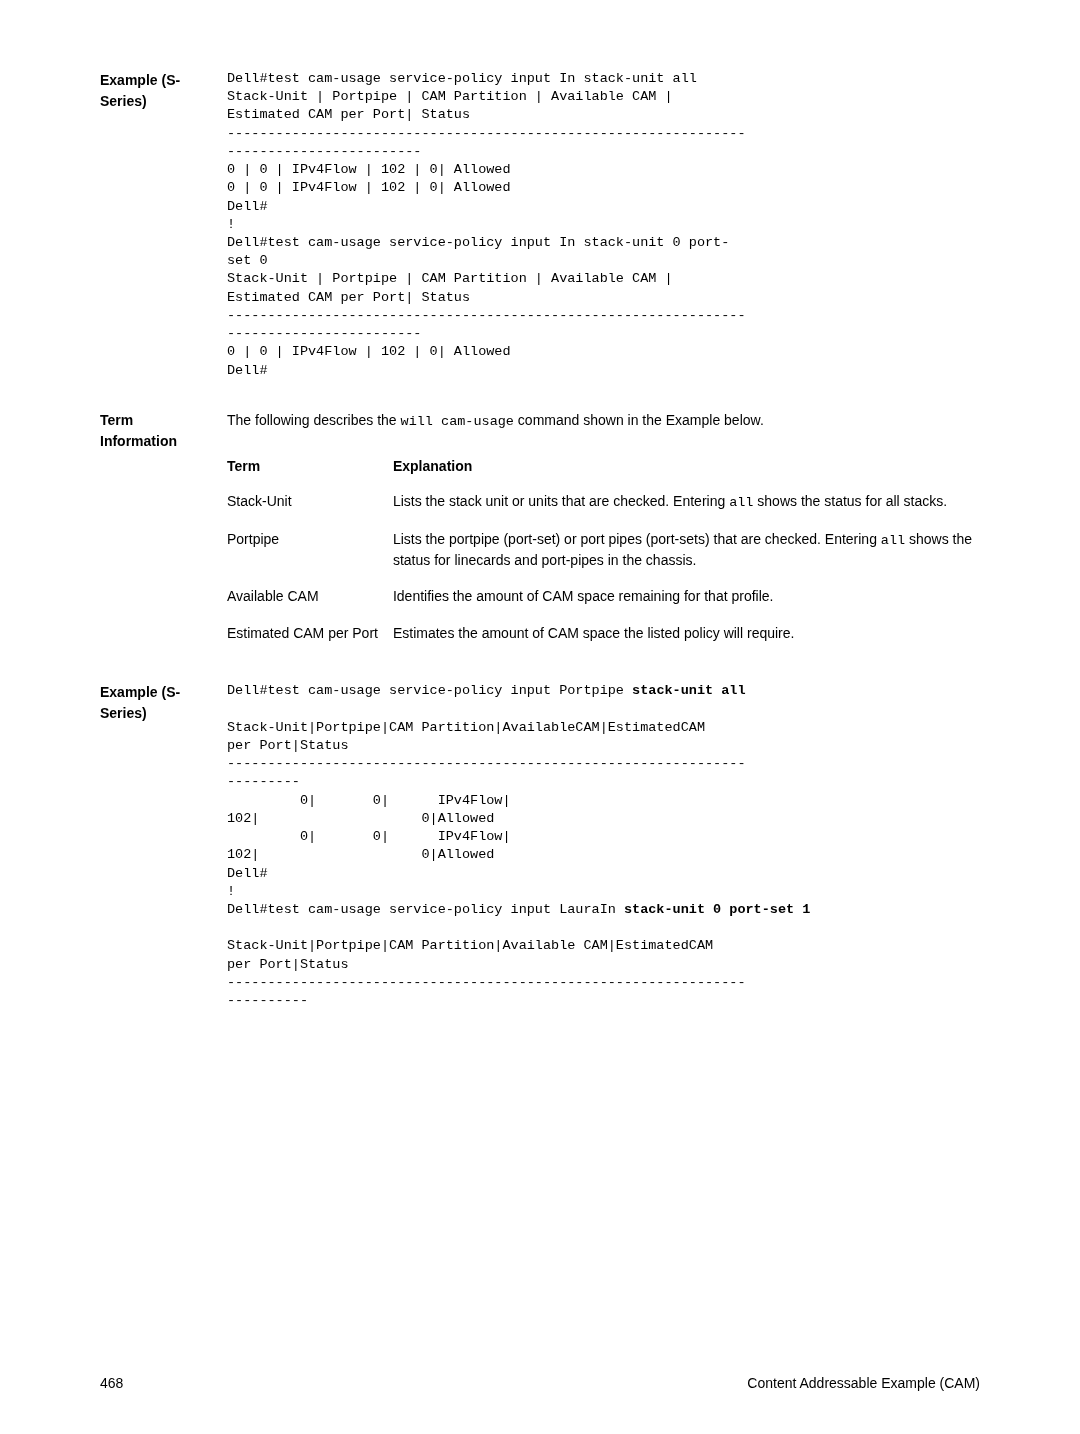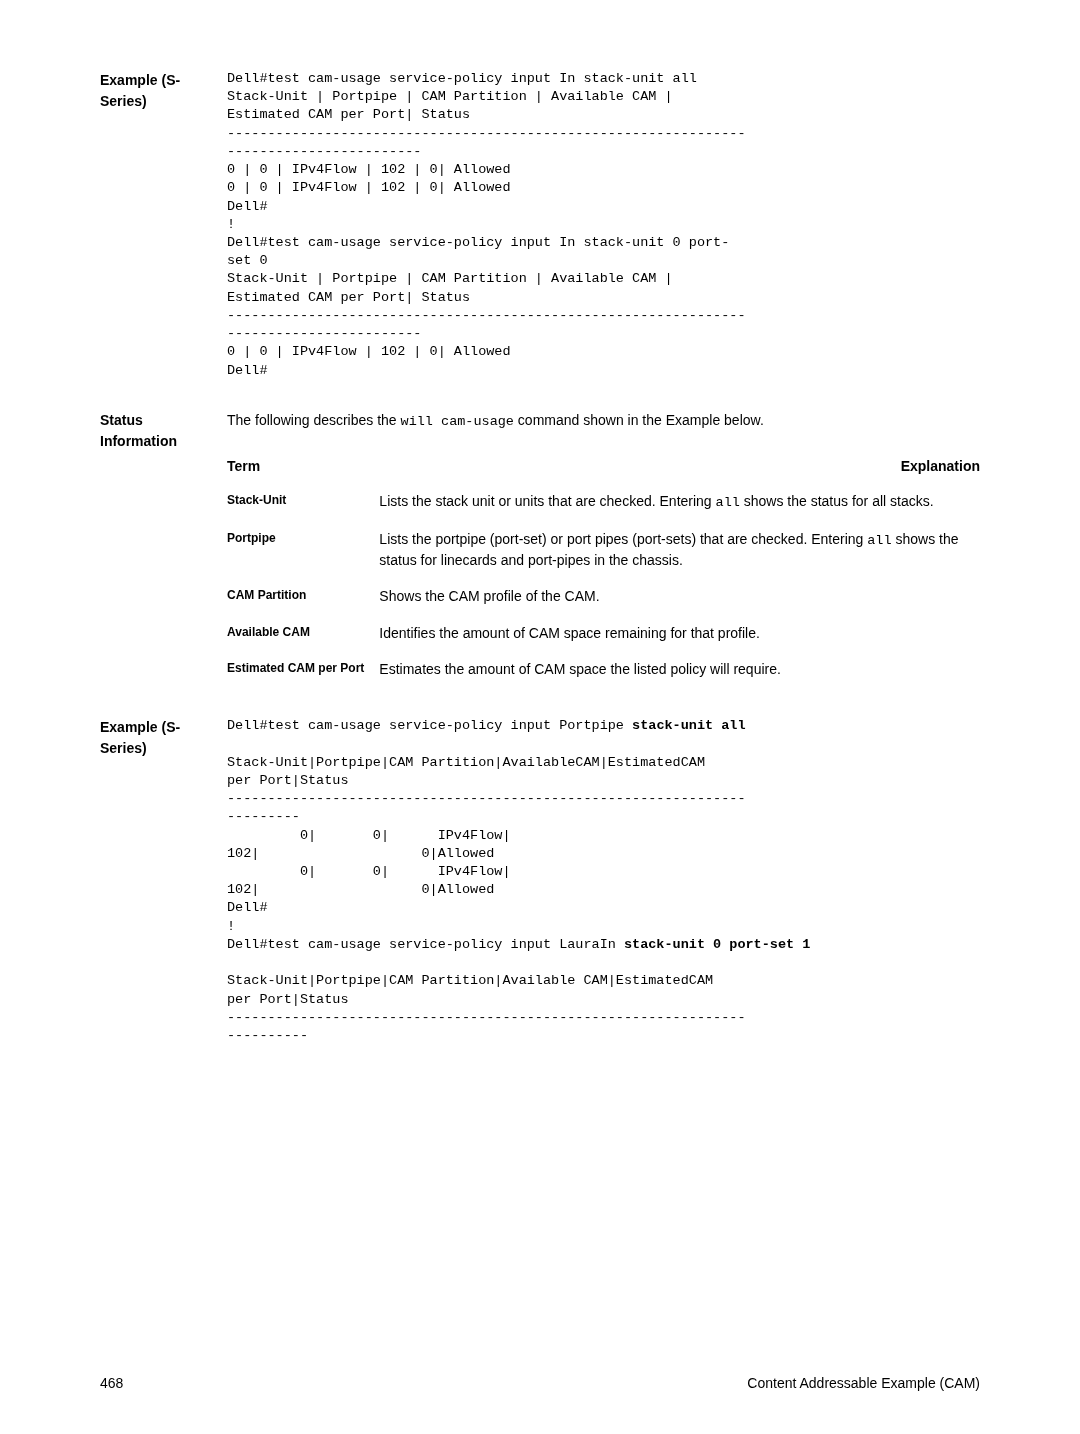--- a/index.html
+++ b/index.html
@@ -28,22 +28,22 @@
     font-size: 13.5px;
     line-height: 1.35;
     white-space: pre-wrap;
     word-wrap: break-word;
   }
   .desc-text { font-size: 14px; margin-bottom: 18px; }
   .mono { font-family: "Courier New", Courier, monospace; font-size: 13.5px; }
   .bold-mono { font-family: "Courier New", Courier, monospace; font-weight: bold; }
   table.terms { width: 100%; border-collapse: collapse; }
   table.terms th.term-h { text-align: left; font-weight: 600; font-size: 14px; padding: 6px 15px 6px 0; width: 150px; vertical-align: top; }
-  table.terms th.exp-h { text-align: right; font-weight: 600; font-size: 14px; padding: 6px 0; vertical-align: top; }
-  table.terms td.term { font-weight: 700; font-size: 12px; padding: 8px 15px 8px 0; vertical-align: top; white-space: nowrap; }
+  table.terms th.exp-h { text-align: left; font-weight: 600; font-size: 14px; padding: 6px 0; vertical-align: top; }
+  table.terms td.term { font-weight: 400; font-size: 14px; padding: 8px 15px 8px 0; vertical-align: top; white-space: nowrap; }
   table.terms td.exp { font-size: 14px; padding: 8px 0; vertical-align: top; line-height: 1.45; }
   .footer {
     position: absolute;
     bottom: 40px;
     left: 100px;
     right: 100px;
     display: flex;
     justify-content: space-between;
     font-size: 14px;
   }
@@ -68,21 +68,21 @@
 Stack-Unit | Portpipe | CAM Partition | Available CAM | 
 Estimated CAM per Port| Status
 ----------------------------------------------------------------
 ------------------------
 0 | 0 | IPv4Flow | 102 | 0| Allowed
 Dell#</pre>
   </div>
 </div>
 
 <div class="section">
-  <div class="label-col">Status Information</div>
+  <div class="label-col">Term Information</div>
   <div class="content-col">
     <p class="desc-text">
       <span>The following describes the </span><span class="mono">will cam-usage</span><span> command shown in the Example below.</span>
     </p>
     <table class="terms">
       <tbody>
           <tr>
         <th class="term-h">Term</th>
         <th class="exp-h">Explanation</th>
       </tr>
@@ -90,24 +90,20 @@
         <td class="term">Stack-Unit</td>
         <td class="exp">
           <span>Lists the stack unit or units that are checked. Entering </span><span class="mono">all</span><span> shows the status for all stacks.</span>
         </td>
       </tr>
       <tr>
         <td class="term">Portpipe</td>
         <td class="exp">
           <span>Lists the portpipe (port-set) or port pipes (port-sets) that are checked. Entering </span><span class="mono">all</span><span> shows the status for linecards and port-pipes in the chassis.</span>
         </td>
-      </tr>
-      <tr>
-        <td class="term">CAM Partition</td>
-        <td class="exp">Shows the CAM profile of the CAM.</td>
       </tr>
       <tr>
         <td class="term">Available CAM</td>
         <td class="exp">Identifies the amount of CAM space remaining for that profile.</td>
       </tr>
       <tr>
         <td class="term">Estimated CAM per Port</td>
         <td class="exp">Estimates the amount of CAM space the listed policy will require.</td>
       </tr>
     </tbody>

